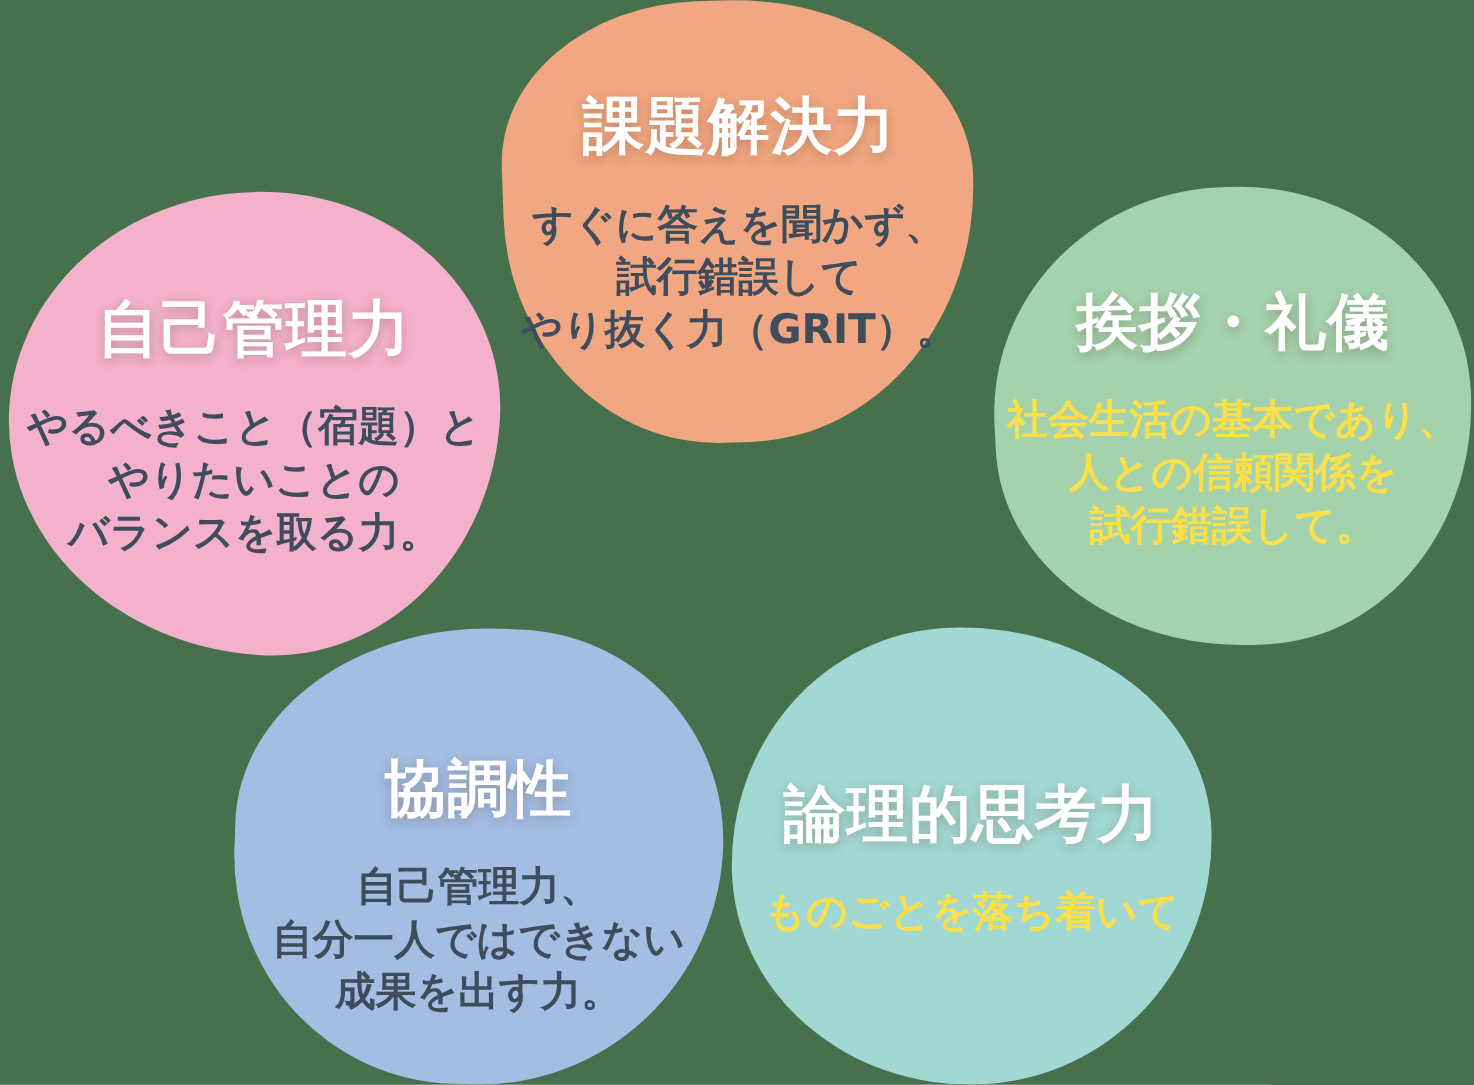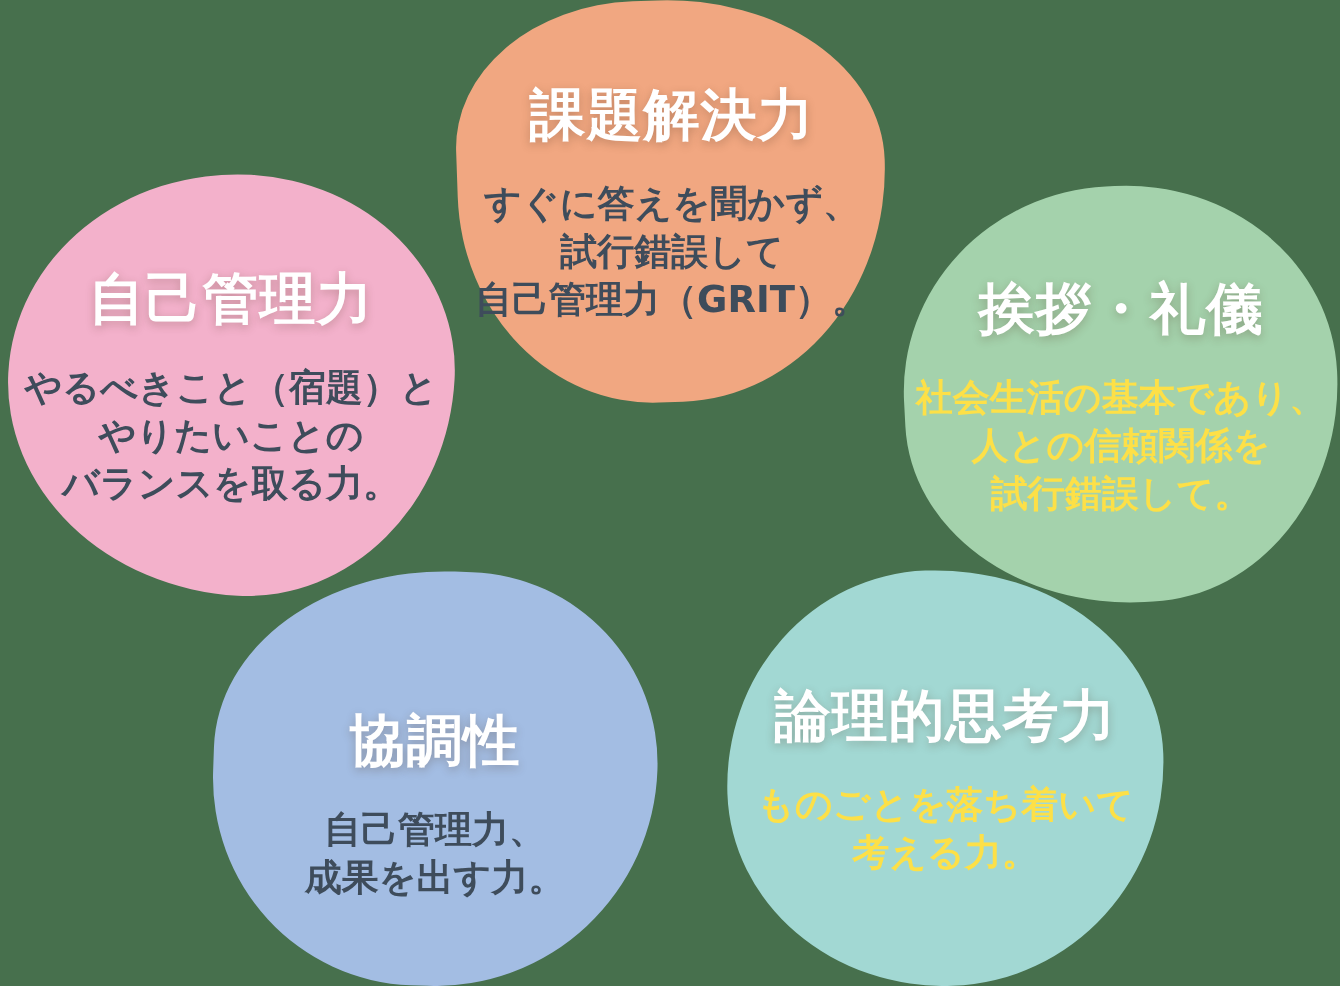--- a/index.html
+++ b/index.html
@@ -43,42 +43,42 @@
   }
   .body .line { display: block; white-space: nowrap; }
 
   
   .b-problem-solving { left: 458px; top: 0px;   width: 428px; height: 402px; }
   .b-problem-solving .blob { border-radius: 45% 55% 52% 48% / 38% 44% 62% 56%; transform: rotate(-2deg); }
 
   .b-self-management { left: 8px;   top: 174px; width: 446px; height: 421px; }
   .b-self-management .blob { border-radius: 52% 48% 46% 54% / 50% 46% 54% 50%; transform: rotate(3deg); }
 
-  .b-greetings       { left: 904px; top: 186px; width: 434px; height: 417px; }
+  .b-greetings       { left: 904px; top: 170px; width: 434px; height: 417px; }
   .b-greetings .blob { border-radius: 50% 50% 46% 54% / 50% 48% 54% 46%; transform: rotate(-3deg); }
 
   .b-cooperation     { left: 213px; top: 571px; width: 444px; height: 415px; }
   .b-cooperation .blob { border-radius: 55% 45% 52% 48% / 46% 48% 56% 52%; transform: rotate(2deg); }
 
-  .b-logical         { left: 727px; top: 570px; width: 437px; height: 416px; }
+  .b-logical         { left: 665px; top: 570px; width: 437px; height: 416px; }
   .b-logical .blob { border-radius: 47% 53% 50% 50% / 52% 46% 54% 48%; transform: rotate(-2deg); }
 </style>
 </head>
 <body>
 
 <div class="canvas" style="background-color: rgb(71, 112, 77);">
 
   <div class="bubble b-problem-solving">
     <div class="blob" style="background-color: rgb(241, 167, 129);"></div>
     <div class="content">
       <h2 class="title" style="color: rgb(255, 255, 255);">課題解決力</h2>
       <p class="body" style="color: rgb(62, 76, 91);">
         <span class="line">すぐに答えを聞かず、</span>
         <span class="line">試行錯誤して</span>
-        <span class="line">自己管理力（GRIT）。</span>
+        <span class="line">やり抜く力（GRIT）。</span>
       </p>
     </div>
   </div>
 
   <div class="bubble b-self-management">
     <div class="blob" style="background-color: rgb(243, 177, 203);"></div>
     <div class="content">
       <h2 class="title" style="color: rgb(255, 255, 255);">自己管理力</h2>
       <p class="body" style="color: rgb(62, 76, 91);">
         <span class="line">やるべきこと（宿題）と</span>
@@ -99,29 +99,29 @@
       </p>
     </div>
   </div>
 
   <div class="bubble b-cooperation">
     <div class="blob" style="background-color: rgb(163, 189, 227);"></div>
     <div class="content">
       <h2 class="title" style="color: rgb(255, 255, 255); margin-top: 48px;">協調性</h2>
       <p class="body" style="color: rgb(62, 76, 91);">
         <span class="line">自己管理力、</span>
+        <span class="line">自分一人ではできない</span>
         <span class="line">成果を出す力。</span>
       </p>
     </div>
   </div>
 
   <div class="bubble b-logical">
     <div class="blob" style="background-color: rgb(162, 216, 211);"></div>
     <div class="content">
       <h2 class="title" style="color: rgb(255, 255, 255);">論理的思考力</h2>
       <p class="body" style="color: #fde047;">
         <span class="line">ものごとを落ち着いて</span>
-        <span class="line">考える力。</span>
       </p>
     </div>
   </div>
 
 </div>
 
 </body></html>

